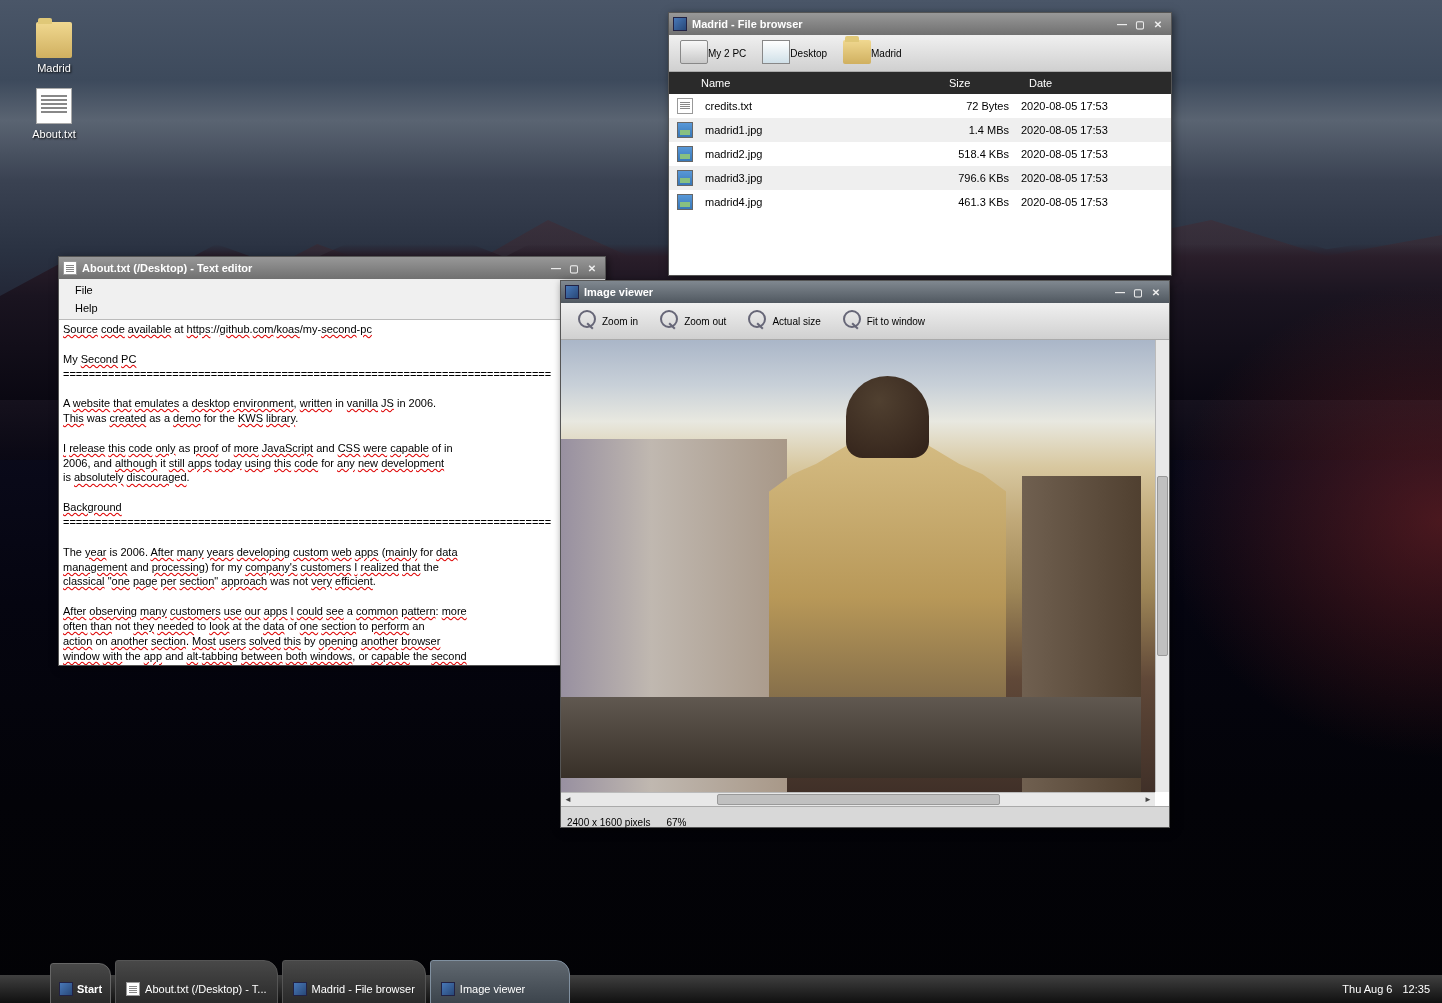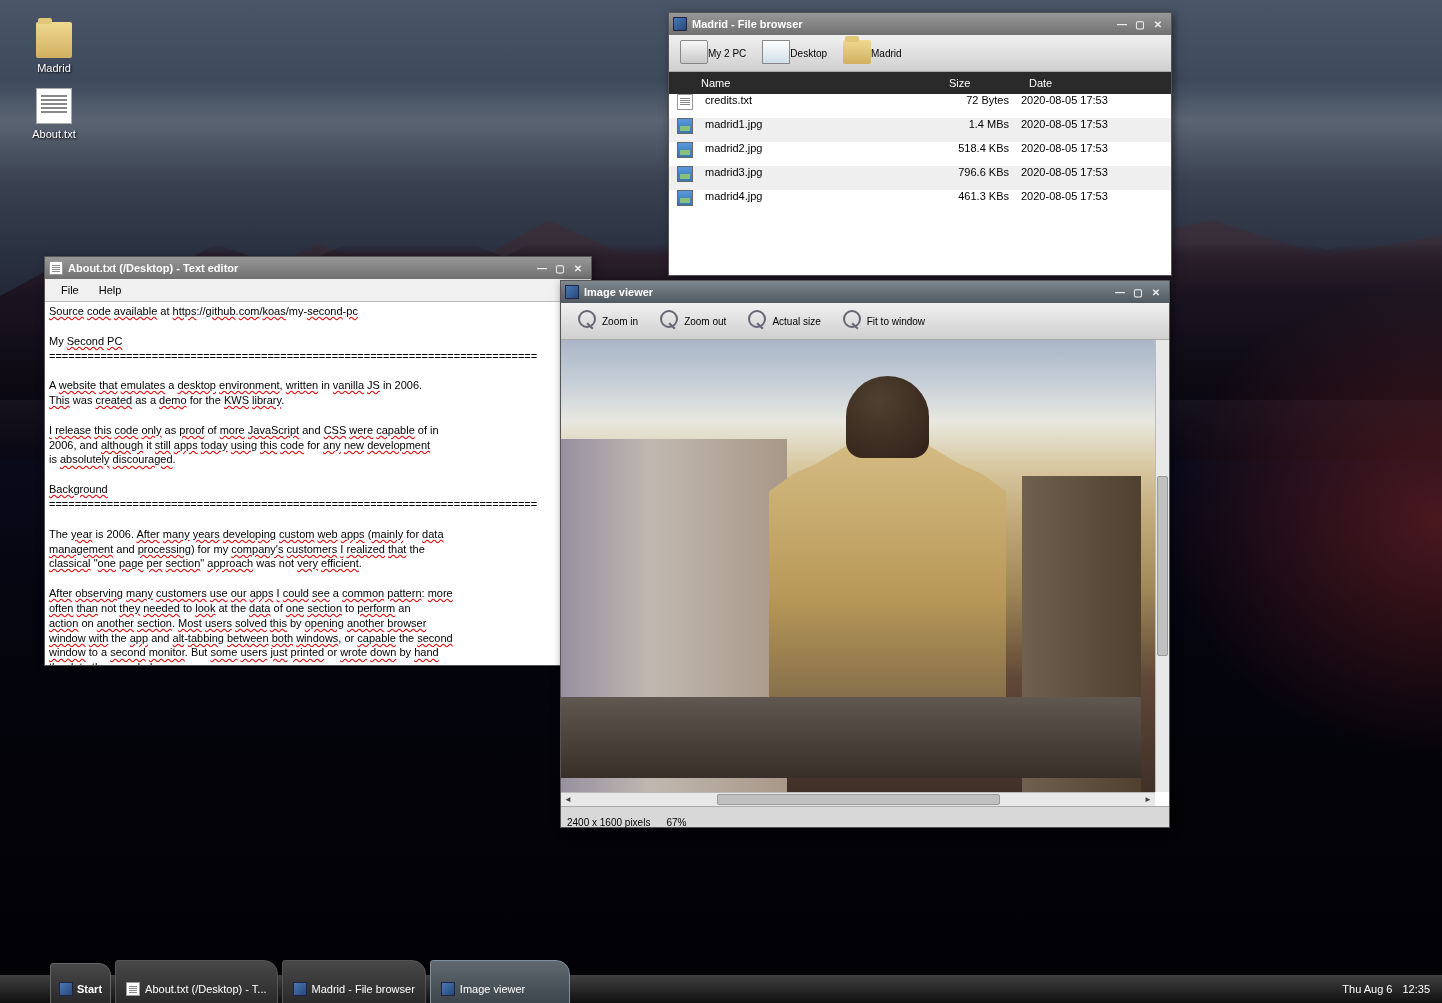--- a/index.html
+++ b/index.html
@@ -84,31 +84,31 @@
   padding:2px 6px; min-width:48px; cursor:pointer; font-size:10px;
   border:1px solid transparent; border-radius:2px;
 }
 .toolbtn .tbicon { width:28px; height:24px; margin-bottom:2px; }
 .columns-header {
   background:#2a2a2a; color:#fff; display:flex; height:22px; align-items:center;
   font-size:11px; font-weight:normal;
 }
 .columns-header div { padding:0 8px; }
 .filelist { background:#fff; flex:1; overflow:auto; }
-.filerow { display:flex; height:24px; align-items:flex-start; font-size:11px; }
+.filerow { display:flex; height:24px; align-items:center; font-size:11px; }
 .filerow:nth-child(even) { background:#efefef; }
 .filerow .ficon { width:16px; height:16px; margin:0 8px; }
 .col-name-h { flex:1; padding-left:32px !important; }
 .col-name { flex:1; padding-left:4px; }
 .col-size { width:80px; text-align:right; padding-right:12px; }
 .col-size-h { width:80px; text-align:left; }
 .col-date { width:150px; }
 
 .menubar {
-  background:#f0f0f0; border-bottom:1px solid #bbb; display:flex; padding:2px 6px;
+  background:#f0f0f0; border-bottom:1px solid #bbb; display:flex; padding:2px 6px;flex-direction:column;
 }
 .menubar span { padding:3px 10px; cursor:pointer; font-size:11px; }
 .editor-body {
   background:#fff; flex:1; overflow:auto; padding:2px 4px;
   font-family:Verdana,sans-serif; font-size:11px; line-height:1.35;
   white-space:pre-wrap;
 }
 .editor-body .sp { text-decoration: underline; text-decoration-color:#d00; text-decoration-style: wavy; }
 
 .iv-toolbar {
@@ -254,21 +254,21 @@
       </div>
       <div class="filerow">
         <div class="ficon img-file-icon"></div>
         <div class="col-name">madrid4.jpg</div>
         <div class="col-size">461.3 KBs</div>
         <div class="col-date">2020-08-05 17:53</div>
       </div>
     </div>
 </div>
 
-<div class="window" style="left:44px; top:256px; width:548px; height:410px;">
+<div class="window" style="left:58px; top:256px; width:548px; height:410px;">
   <div class="titlebar inactive">
     <span class="ti txt-file-icon"></span>
     <span class="title">About.txt (/Desktop) - Text editor</span>
     <div class="win-controls">
       <span>—</span>
       <span>▢</span>
       <span>✕</span>
     </div>
   </div>
   <div class="menubar">

